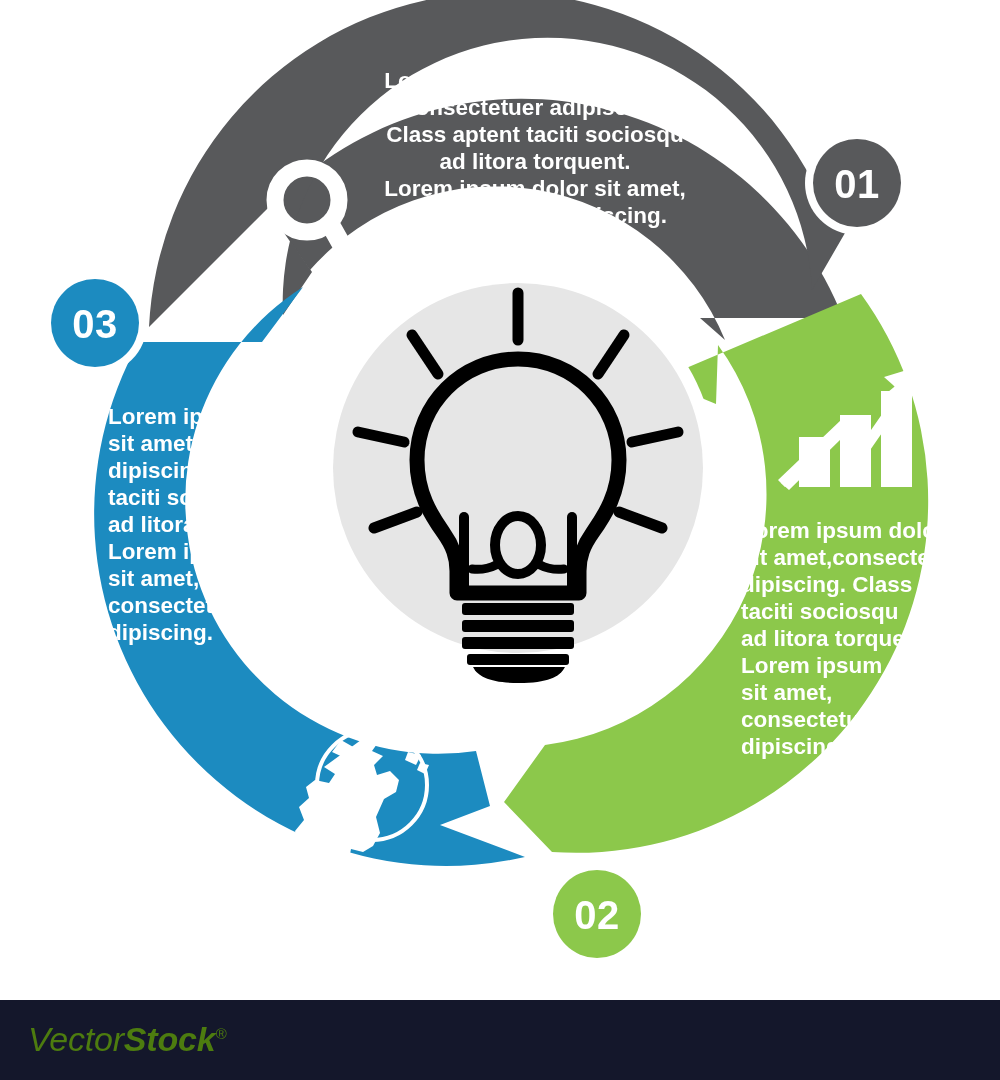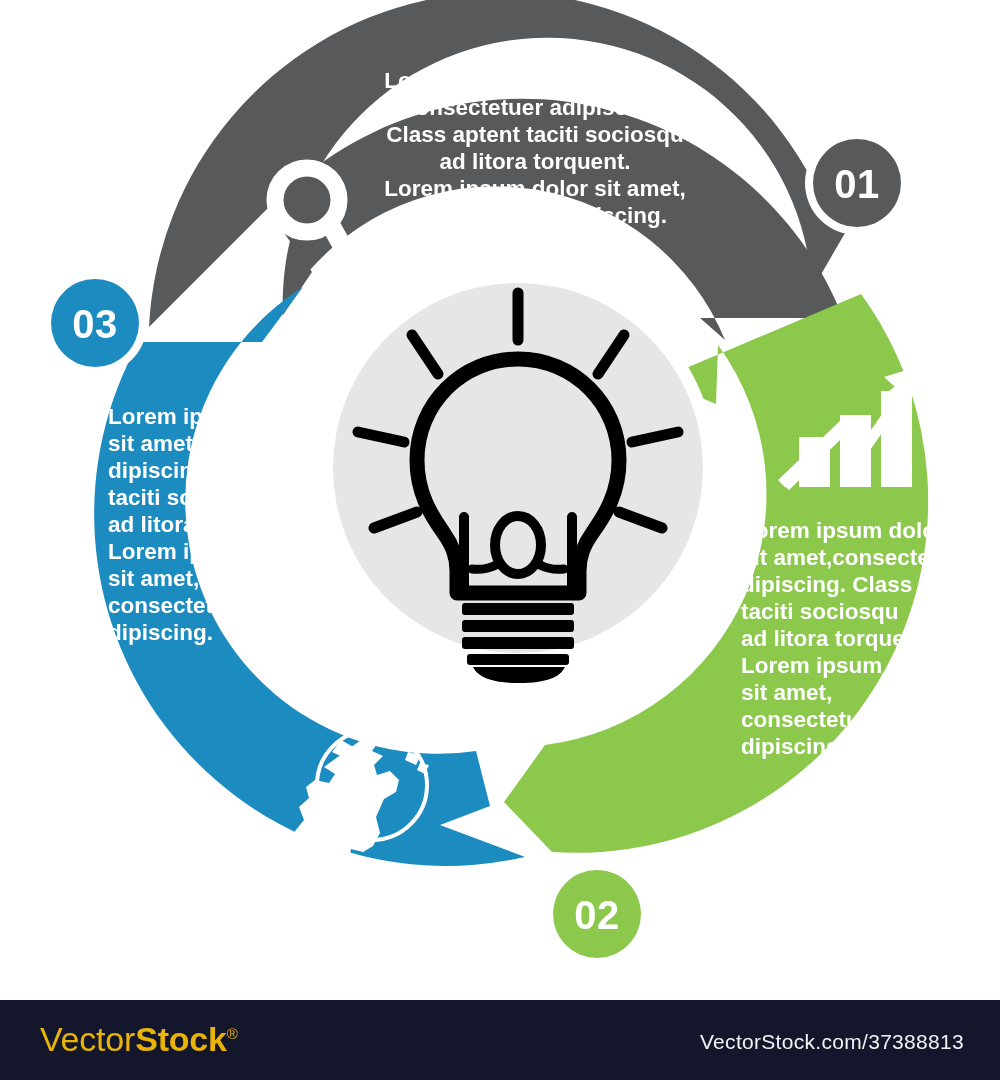--- a/index.html
+++ b/index.html
@@ -40,25 +40,26 @@
   
   #footer {
     position: absolute;
     left: 0; top: 1000px;
     width: 1000px; height: 80px;
     background: #14172b;
     overflow: hidden;
   }
   #wm-logo {
     position: absolute;
-    left: 40px; top: 20px;
+    left: 28px; top: 20px;
     font-size: 34px;
-    color: #eab308;
+    color: #4d7c0f;
     letter-spacing: -0.2px;
     white-space: nowrap;
+    font-style: italic;
   }
   #wm-logo .thin { font-weight: 300; }
   #wm-logo .bold { font-weight: bold; }
   #wm-logo .reg {
     font-size: 15px;
     vertical-align: super;
     font-weight: normal;
   }
   #wm-url {
     position: absolute;
@@ -242,14 +243,13 @@
     <circle cx="95" cy="323" r="52" fill="#ffffff"></circle>
     <circle cx="95" cy="323" r="44" fill="#1c8bc0"></circle>
     <text class="badge-num" x="95" y="338" text-anchor="middle">03</text>
   </g>
 
 </svg>
 </div>
 
 <div id="footer">
   <div id="wm-logo"><span class="thin">Vector</span><span class="bold">Stock</span><span class="reg">®</span></div>
-  <div id="wm-url">VectorStock.com/37388813</div>
 </div>
 
 </body></html>

